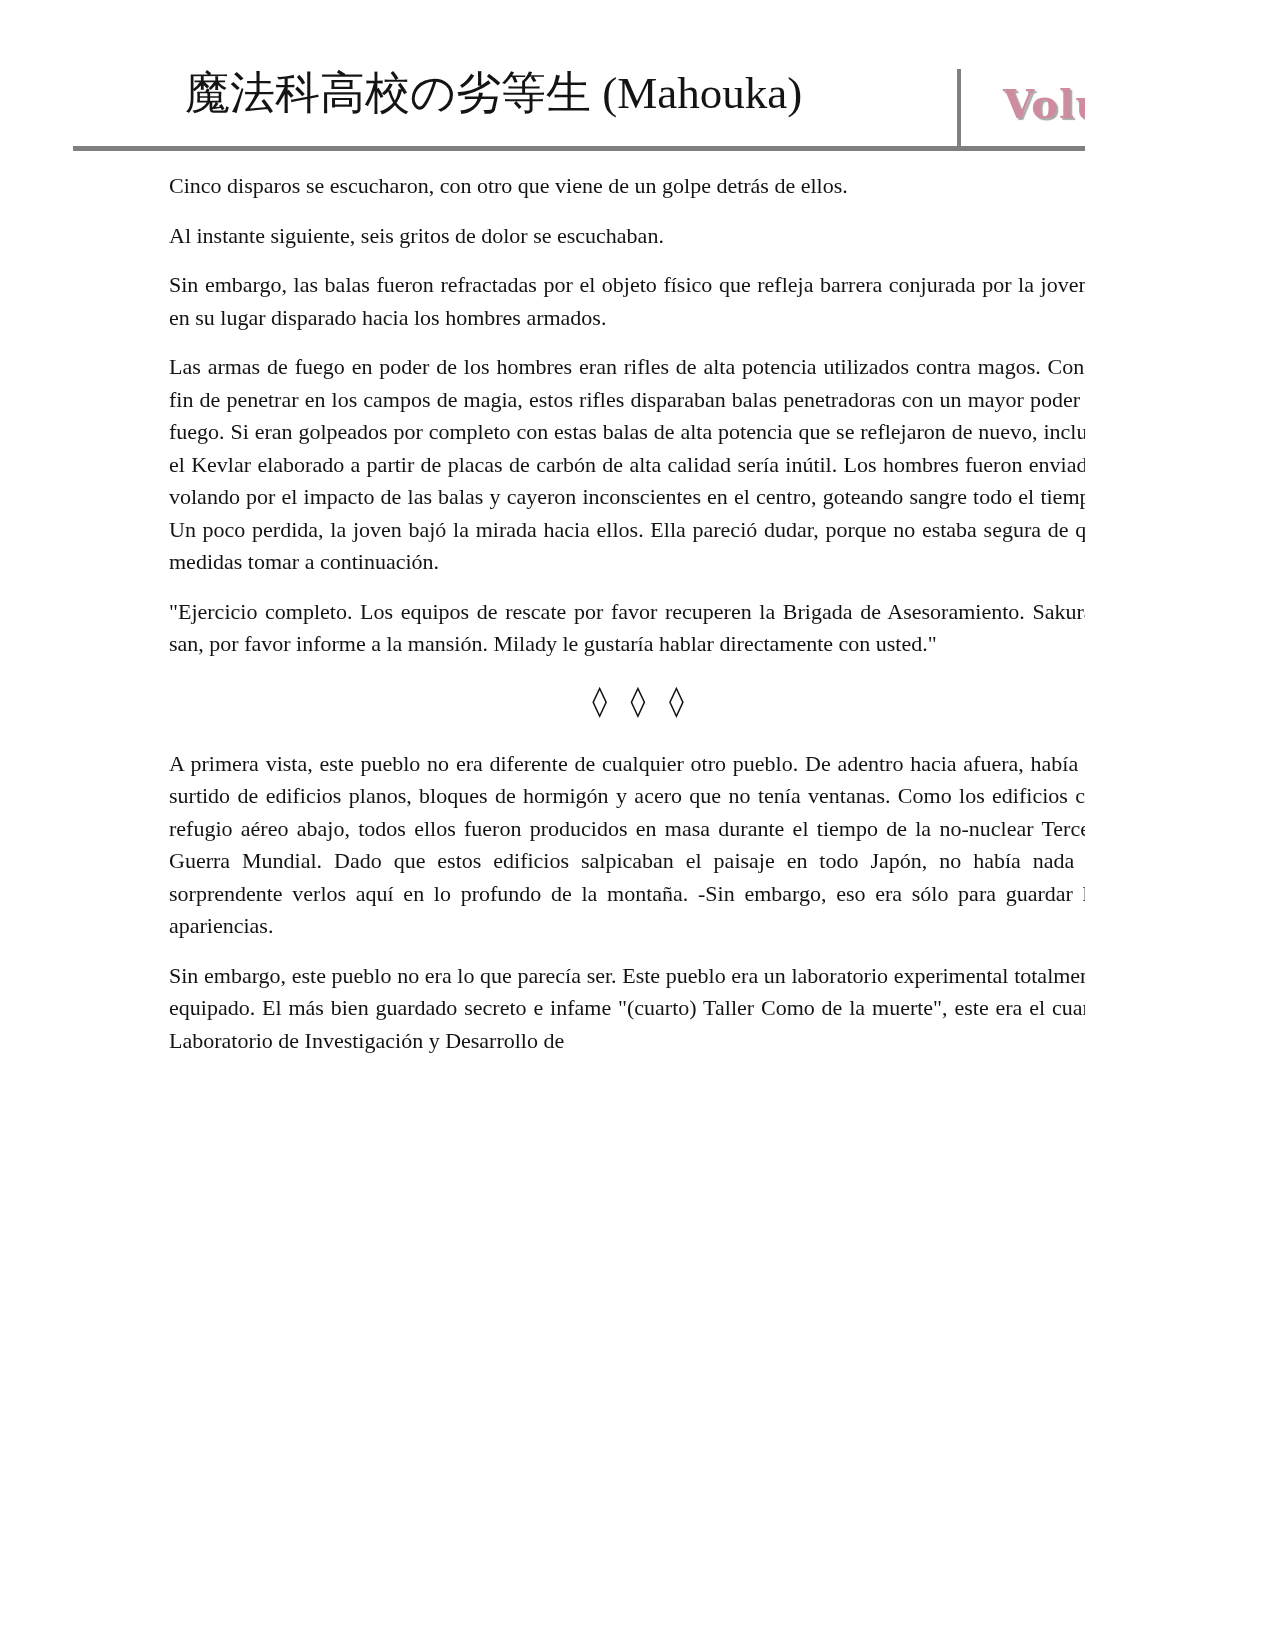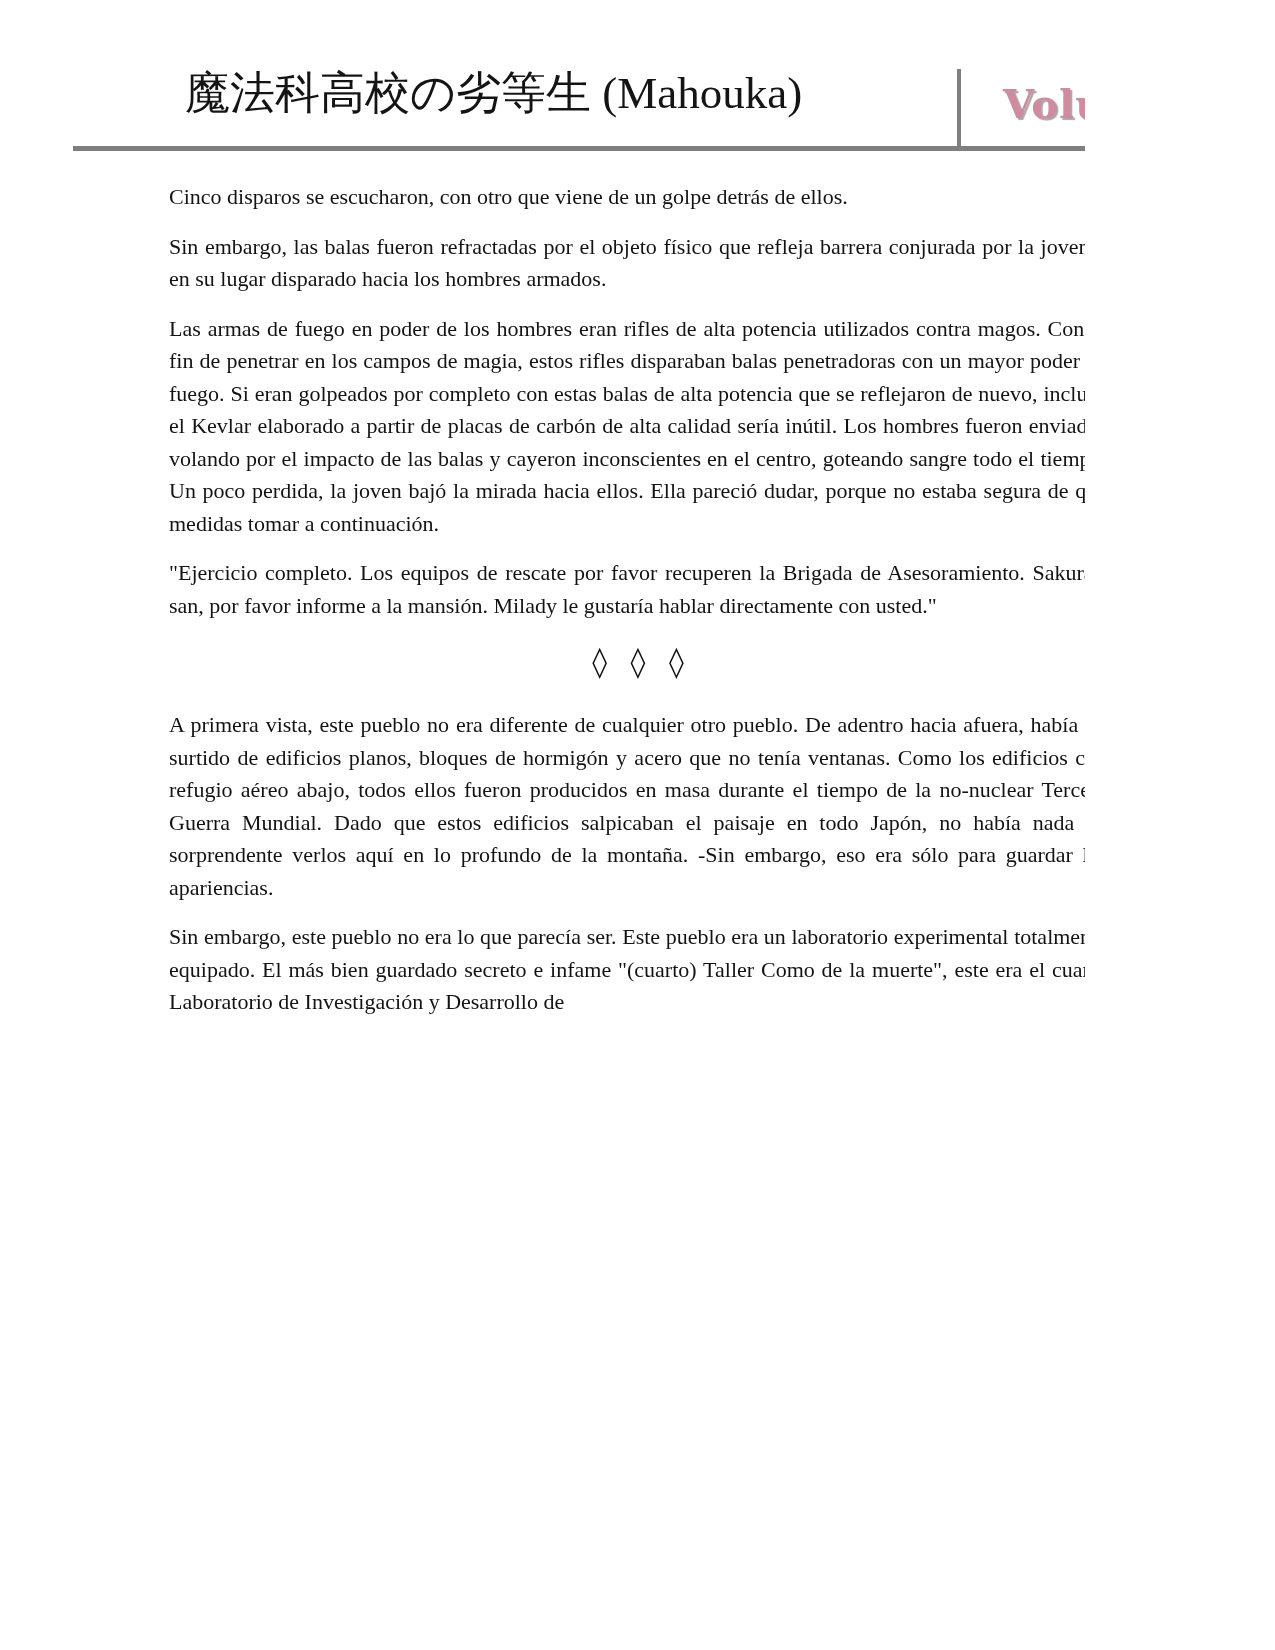--- a/index.html
+++ b/index.html
@@ -48,21 +48,20 @@
     left: 73px; top: 146px;
     width: 1153px; height: 5px;
     background: #7f7f7f;
   }
 
   
   .content {
     position: absolute;
     left: 169px; top: 170px;
     width: 938px;
-    margin-top: 11px;
   }
   .content p {
     margin: 0 0 17px 0;
     font-size: 22px;
     line-height: 32.5px;
     color: #131313;
     text-align: justify;
     text-justify: inter-word;
   }
   .section-separator {
@@ -91,20 +90,21 @@
   <div class="header-title">魔法科高校の劣等生 (Mahouka)</div>
 
   <div class="v-divider"></div>
 
   <div class="volume-label">Volumen 12</div>
 
   <div class="h-rule"></div>
 
   <div class="content">
     <p>Cinco disparos se escucharon, con otro que viene de un golpe detrás de ellos.</p>
+    <p>Al instante siguiente, seis gritos de dolor se escuchaban.</p>
     <p>Sin embargo, las balas fueron refractadas por el objeto físico que refleja barrera conjurada por la joven y en su lugar disparado hacia los hombres armados.</p>
     <p>Las armas de fuego en poder de los hombres eran rifles de alta potencia utilizados contra magos. Con el fin de penetrar en los campos de magia, estos rifles disparaban balas penetradoras con un mayor poder de fuego. Si eran golpeados por completo con estas balas de alta potencia que se reflejaron de nuevo, incluso el Kevlar elaborado a partir de placas de carbón de alta calidad sería inútil. Los hombres fueron enviados volando por el impacto de las balas y cayeron inconscientes en el centro, goteando sangre todo el tiempo. Un poco perdida, la joven bajó la mirada hacia ellos. Ella pareció dudar, porque no estaba segura de qué medidas tomar a continuación.</p>
     <p>"Ejercicio completo. Los equipos de rescate por favor recuperen la Brigada de Asesoramiento. Sakurai-san, por favor informe a la mansión. Milady le gustaría hablar directamente con usted."</p>
 
     <div class="section-separator">◊ ◊ ◊</div>
 
     <p>A primera vista, este pueblo no era diferente de cualquier otro pueblo. De adentro hacia afuera, había un surtido de edificios planos, bloques de hormigón y acero que no tenía ventanas. Como los edificios con refugio aéreo abajo, todos ellos fueron producidos en masa durante el tiempo de la no-nuclear Tercera Guerra Mundial. Dado que estos edificios salpicaban el paisaje en todo Japón, no había nada de sorprendente verlos aquí en lo profundo de la montaña. -Sin embargo, eso era sólo para guardar las apariencias.</p>
     <p>Sin embargo, este pueblo no era lo que parecía ser. Este pueblo era un laboratorio experimental totalmente equipado. El más bien guardado secreto e infame "(cuarto) Taller Como de la muerte", este era el cuarto Laboratorio de Investigación y Desarrollo de</p>
   </div>
 

